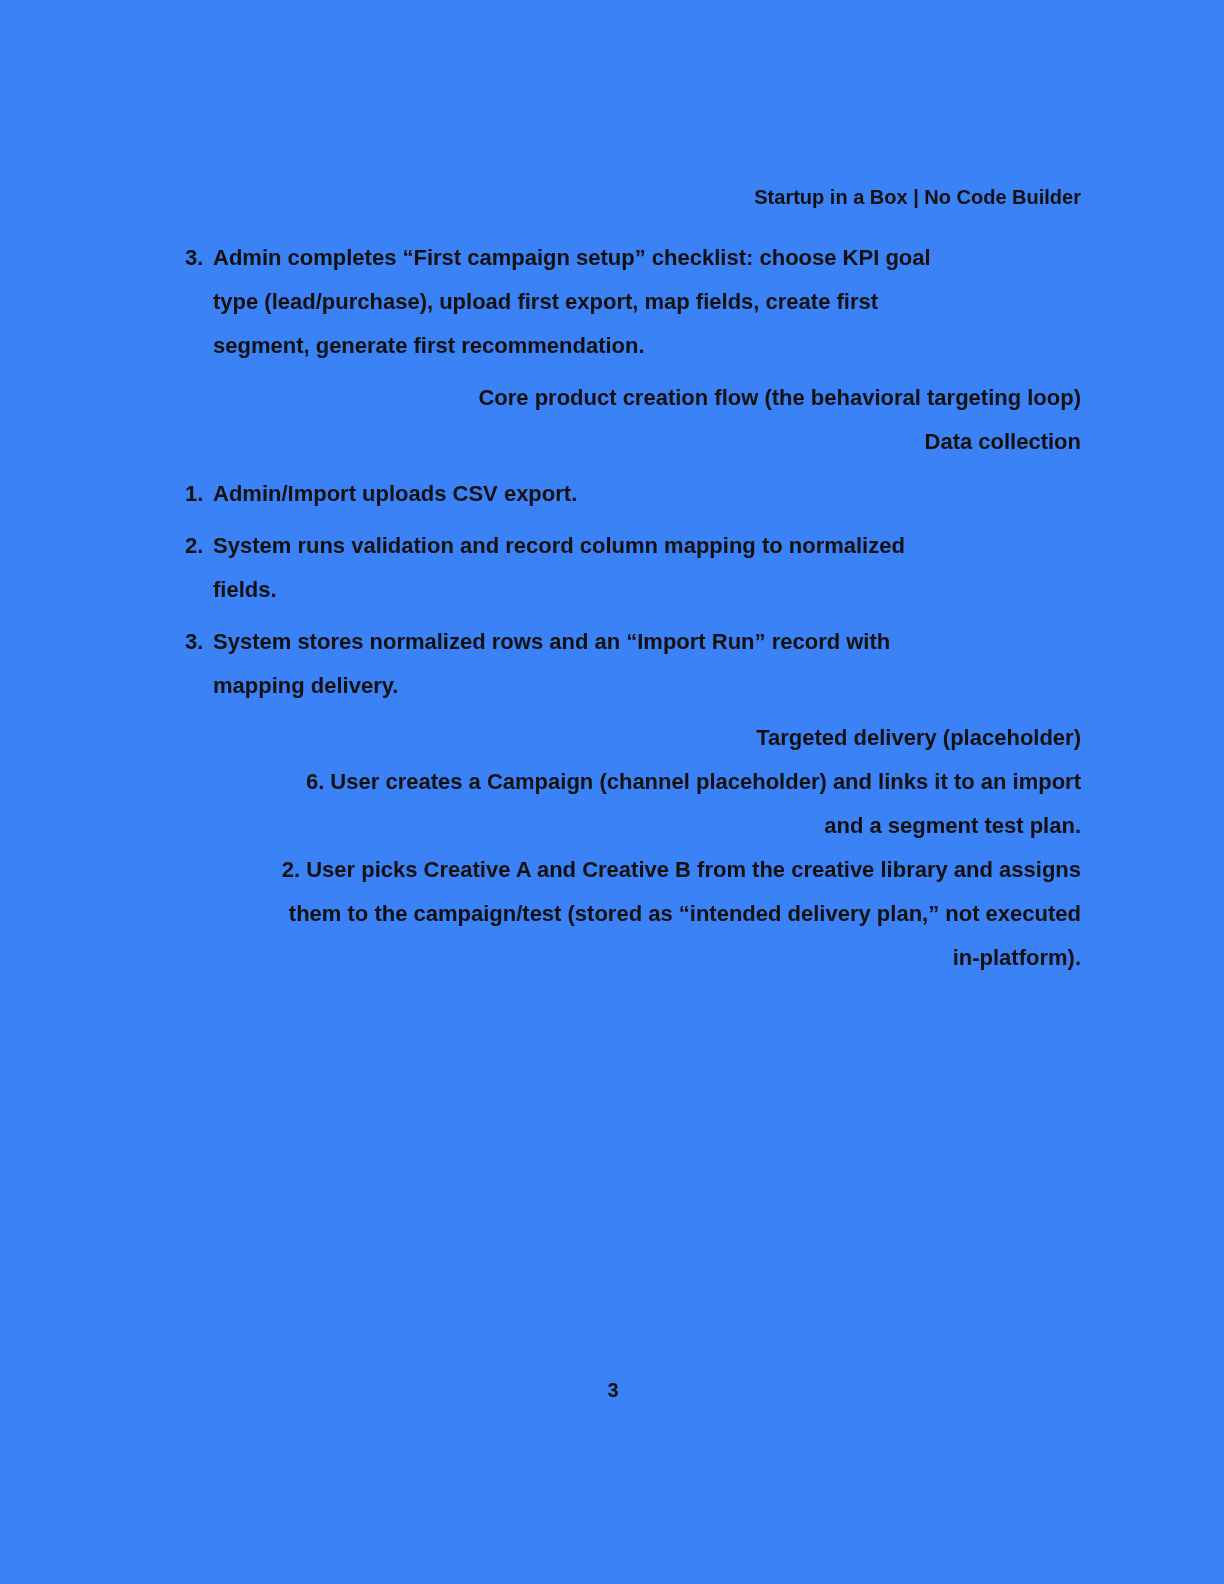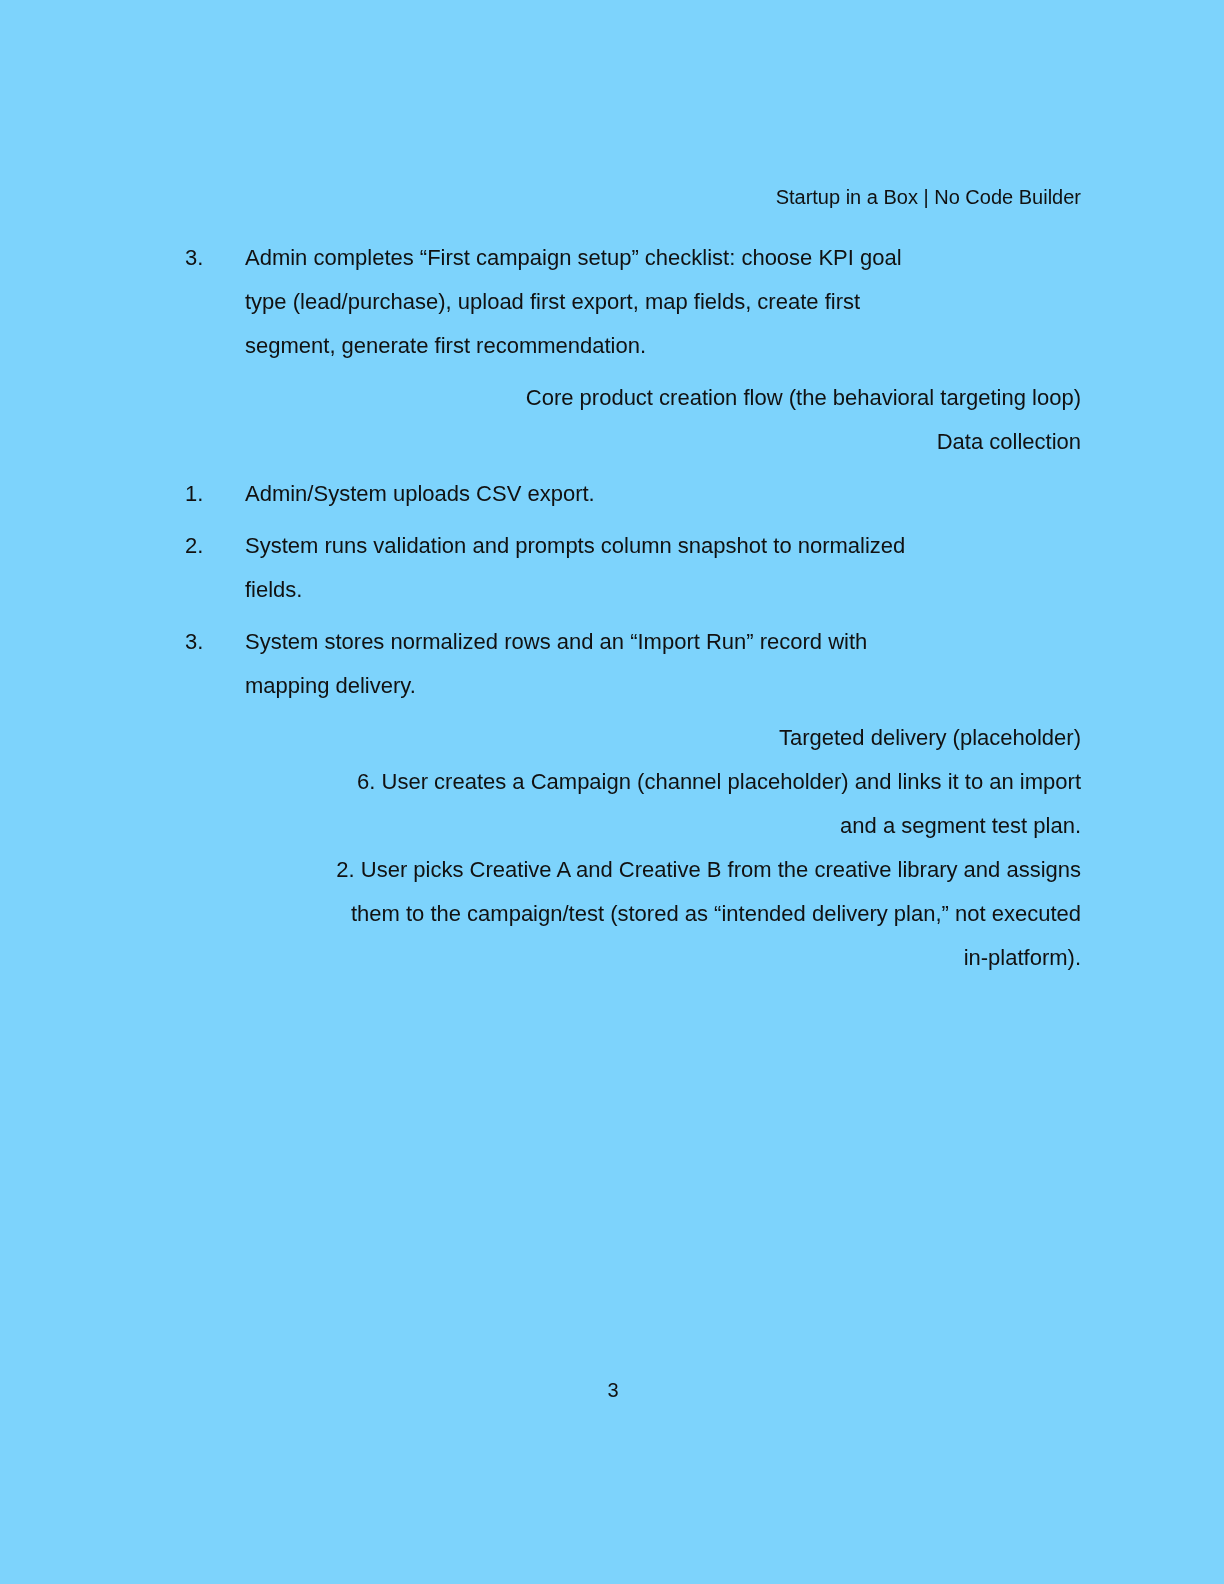--- a/index.html
+++ b/index.html
@@ -7,22 +7,23 @@
   body {
     width: 1224px;
     height: 1584px;
     position: relative;
     font-family: "Liberation Sans", sans-serif;
     color: #111111;
   }
   .page {
     position: absolute;
     inset: 0;
-    background: #7dd3fc;
+    background: #3b82f6;
     overflow: hidden;
+    font-weight: bold;
   }
   .content {
     position: absolute;
     left: 145px;
     top: 184px;
     width: 936px;
     font-size: 22px;
     line-height: 44px;
   }
   .doc-header {
@@ -35,21 +36,21 @@
   .para { margin-bottom: 8px; text-align: right; }
   .list-item {
     display: flex;
     margin-left: 40px;
     margin-bottom: 8px;
   }
   .list-item .marker {
     flex: none;
     width: 28px;
   }
-  .list-item .text { flex: 1; margin-left: 32px; }
+  .list-item .text { flex: 1; }
   .page-number {
     position: absolute;
     left: 145px;
     top: 1377px;
     width: 936px;
     text-align: center;
     font-size: 20px;
     line-height: 26px;
   }
 </style>
@@ -68,26 +69,26 @@
       <span class="text lines">Admin completes “First campaign setup” checklist: choose KPI goal
 type (lead/purchase), upload first export, map fields, create first
 segment, generate first recommendation.</span>
     </div>
 
     <div class="para lines">Core product creation flow (the behavioral targeting loop)
 Data collection</div>
 
     <div class="list-item">
       <span class="marker">1.</span>
-      <span class="text lines">Admin/System uploads CSV export.</span>
+      <span class="text lines">Admin/Import uploads CSV export.</span>
     </div>
 
     <div class="list-item">
       <span class="marker">2.</span>
-      <span class="text lines">System runs validation and prompts column snapshot to normalized
+      <span class="text lines">System runs validation and record column mapping to normalized
 fields.</span>
     </div>
 
     <div class="list-item">
       <span class="marker">3.</span>
       <span class="text lines">System stores normalized rows and an “Import Run” record with
 mapping delivery.</span>
     </div>
 
 

